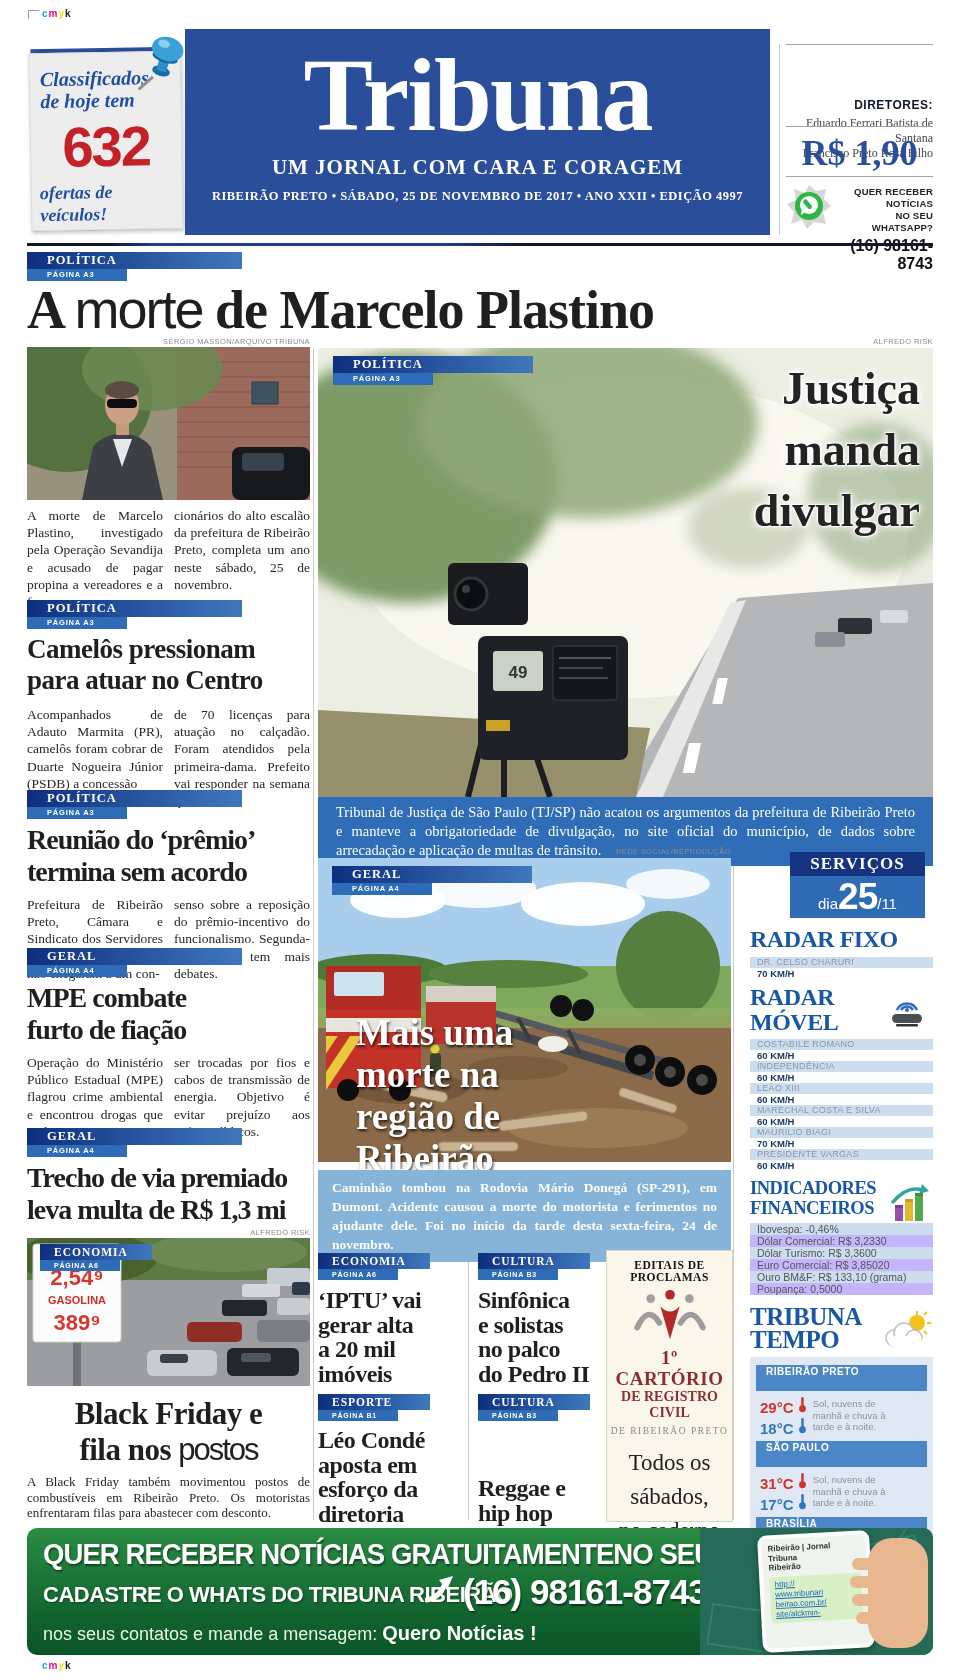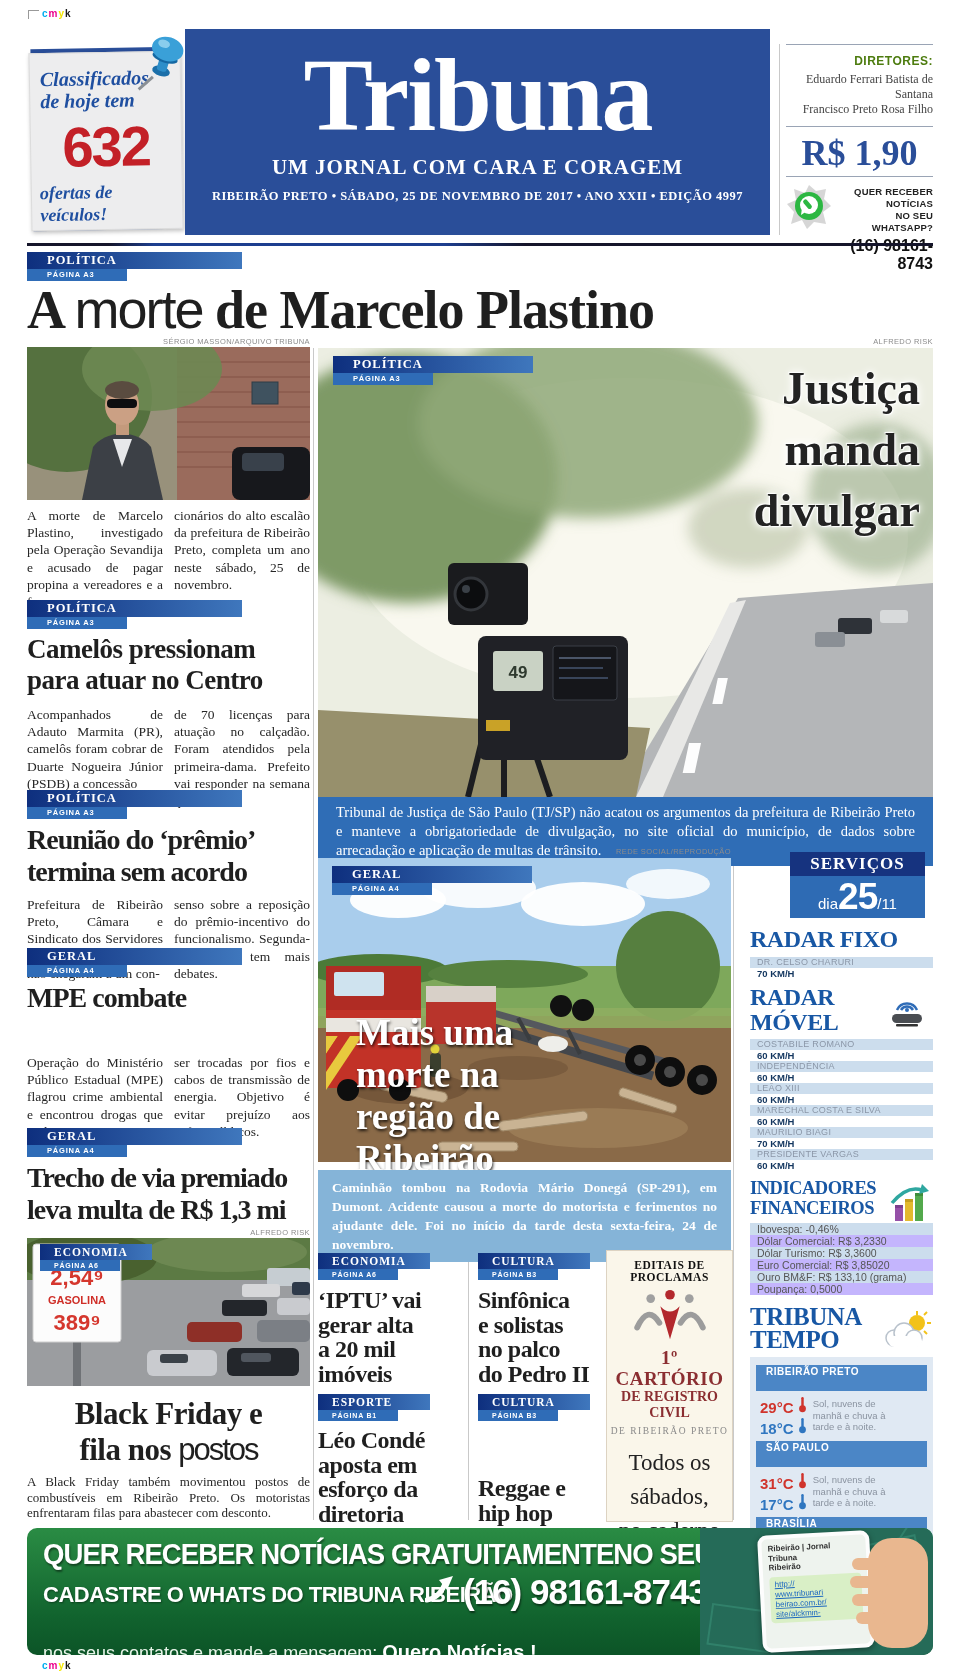--- a/index.html
+++ b/index.html
@@ -18,21 +18,21 @@
   .note-line{font-style:italic;font-weight:bold;color:#1f4fa0;font-size:20px;line-height:22px;padding-left:10px;}
   .note-num{color:#c32027;font-weight:bold;font-size:56px;line-height:56px;text-align:center;
       font-family:"Liberation Sans",sans-serif;letter-spacing:-2px;}
   
   #masthead{left:185px;top:29px;width:585px;height:206px;background:#2a4e99;color:#fff;text-align:center;}
   #mast-title{font-size:104px;font-weight:bold;line-height:104px;margin-top:14px;letter-spacing:-2px;}
   #mast-slogan{font-size:21px;font-weight:bold;letter-spacing:1px;margin-top:8px;}
   #mast-date{font-size:12.5px;font-weight:bold;letter-spacing:.5px;margin-top:9px;}
   
   .hr-line{border-top:1px solid #9aa4b5;}
-  #dir-label{font:bold 12px "Liberation Sans",sans-serif;color:#4d7c0f;text-align:right;letter-spacing:.5px;}
+  #dir-label{font:bold 12px "Liberation Sans",sans-serif;color:#0f172a;text-align:right;letter-spacing:.5px;margin-top:44px;}
   .dir-name{font-size:12px;color:#444;text-align:right;line-height:15px;}
   #price{font-size:36px;font-weight:bold;color:#2a4e99;text-align:center;}
   .wa-q{font:bold 9.5px "Liberation Sans",sans-serif;color:#222;text-align:right;line-height:12px;letter-spacing:.2px;}
   .wa-num{font:bold 16px "Liberation Sans",sans-serif;color:#111;text-align:right;margin-top:3px;}
   
   .blackrule{background:linear-gradient(90deg,#15152a 0 9%,#1d3e8f 14% 46%,#15152a 55% 100%);height:3px;}
   .vdiv{width:1px;background:#c9c9c9;}
   
   .tag .t1{background:linear-gradient(90deg,#0e2f7e,#3f77bd);color:#fff;
       font:bold 12.5px "Liberation Serif",serif;letter-spacing:1px;height:17px;line-height:17px;padding-left:20px;}
@@ -84,21 +84,21 @@
   .cart-sub{font-size:9.5px;color:#8a8a8a;letter-spacing:1.5px;margin-top:5px;}
   .cart-b{font-size:23px;color:#222;line-height:34px;}
   .cart-bi{font-size:23px;font-weight:bold;font-style:italic;color:#111;line-height:34px;}
   
   #banner{left:27px;top:1528px;width:906px;height:127px;border-radius:10px;overflow:hidden;
       background:linear-gradient(180deg,#2a8c44,#11632e 70%,#0c5427);}
   .bn1{font:bold 29px "Liberation Sans",sans-serif;color:#fff;letter-spacing:-1px;
       transform:scaleX(.95);transform-origin:left;text-shadow:1px 2px 2px rgba(0,0,0,.45);white-space:nowrap;}
   .bn2{font:bold 22px "Liberation Sans",sans-serif;color:#fff;letter-spacing:-.5px;text-shadow:1px 1px 2px rgba(0,0,0,.4);}
   .bn-num{font:bold 35px "Liberation Sans",sans-serif;color:#fff;letter-spacing:-1px;text-shadow:1px 2px 2px rgba(0,0,0,.5);}
-  .bn3{font:18px "Liberation Sans",sans-serif;color:#e8f5e9;margin-top:19px;}
+  .bn3{font:18px "Liberation Sans",sans-serif;color:#e8f5e9;}
   .bn3 b{font-size:20px;color:#fff;}
   #bn-right{position:absolute;left:673px;top:0;width:233px;height:127px;background:#256b58;}
   #phone{position:absolute;left:60px;top:5px;width:112px;height:117px;background:#fdfdfd;border-radius:9px;
       box-shadow:0 2px 6px rgba(0,0,0,.4);transform:rotate(-3deg);padding:4px;box-sizing:border-box;}
   #phone .scr{background:#eef3ee;width:100%;height:100%;border-radius:5px;padding:5px 6px;box-sizing:border-box;}
   .ph-t{font:bold 8px "Liberation Sans",sans-serif;color:#333;line-height:9.5px;}
   .ph-bubble{background:#d9efc6;border-radius:4px;margin-top:4px;padding:3px 5px;}
   .ph-l{font:8px "Liberation Sans",sans-serif;color:#1a66c0;line-height:10px;text-decoration:underline;}
   .finger{position:absolute;background:#e9b78f;border-radius:6px;}
   svg text{font-family:"Liberation Sans",sans-serif;}
@@ -235,20 +235,21 @@
     <div class="bt">Prefeitura de Ribeirão Preto, Câmara e Sindicato dos Servidores Municipais (SSM/RP) não chegaram a um con-</div>
     <div class="bt">senso sobre a reposição do prêmio-incentivo do funcionalismo. Segunda-feira (27) tem mais debates.</div>
   </div>
 
   <div class="abs tag" style="left:27px;top:948px;width:215px;">
     <div class="t1">GERAL</div>
     <div class="t2">PÁGINA A4</div>
   </div>
   <div class="abs hl h-sec3" style="left:27px;top:982px;width:283px;">
     <div>MPE combate</div>
+    <div>furto de fiação</div>
   </div>
   <div class="abs cols2" style="left:27px;top:1054px;">
     <div class="bt">Operação do Ministério Público Estadual (MPE) flagrou crime ambiental e encontrou drogas que poderiam</div>
     <div class="bt">ser trocadas por fios e cabos de transmissão de energia. Objetivo é evitar prejuízo aos cofres públicos.</div>
   </div>
 
   <div class="abs tag" style="left:27px;top:1128px;width:215px;">
     <div class="t1">GERAL</div>
     <div class="t2">PÁGINA A4</div>
   </div>

